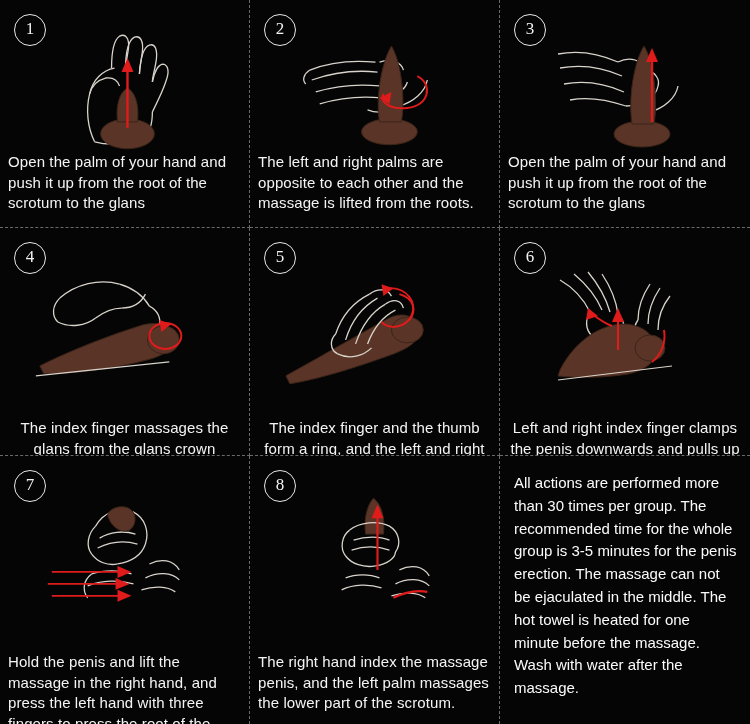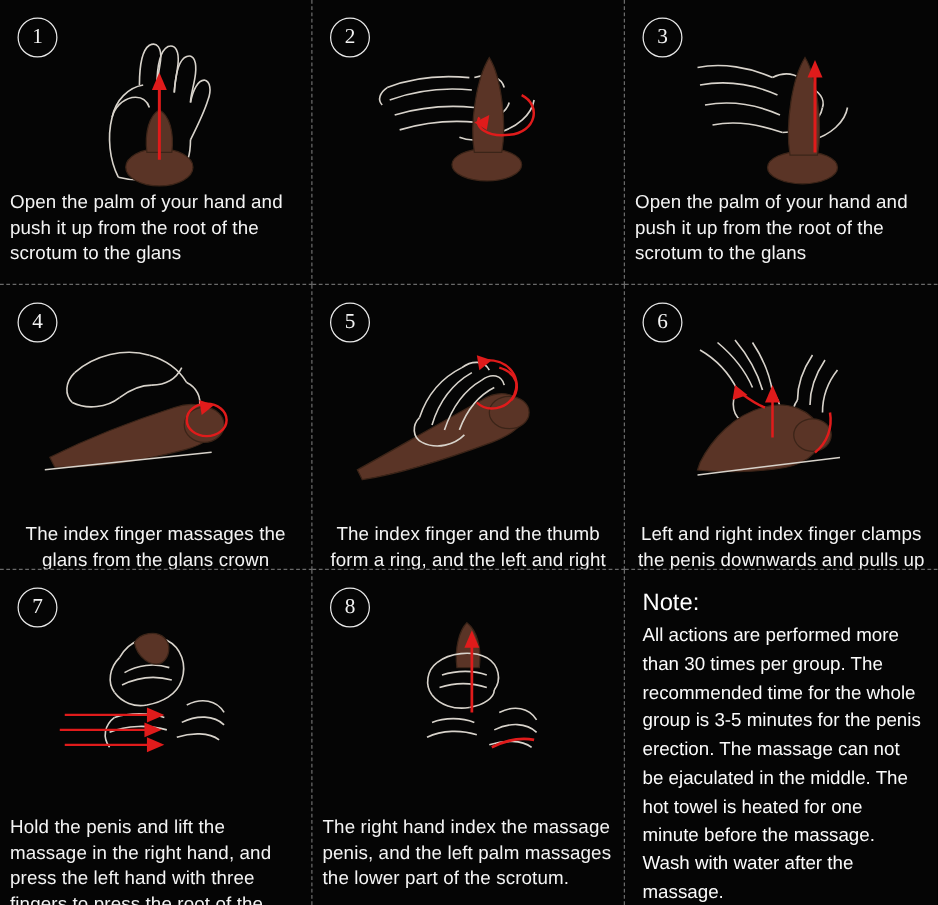--- a/index.html
+++ b/index.html
@@ -143,20 +143,21 @@
         <g fill="#5a3426" stroke="#3b2418" stroke-width="1">
           <ellipse cx="140" cy="122" rx="28" ry="13"></ellipse>
           <path d="M130 112 C126 88 132 52 142 36 C152 52 156 90 152 112 Z"></path>
         </g>
         <g stroke="#e01b1b" stroke-width="2" fill="none">
           <path d="M168 66 C184 74 180 96 158 98 C140 100 130 92 134 84"></path>
           <path d="M142 82 L130 88 L140 94 Z" fill="#e01b1b" stroke="none"></path>
         </g>
       </svg>
     </div>
+    <div class="caption">The left and right palms are opposite to each other and the massage is lifted from the roots.</div>
   </div>
 
   <div class="cell row1">
     <div class="num">3</div>
     <div class="art">
       <svg viewBox="0 0 250 140" xmlns="http://www.w3.org/2000/svg">
         <g fill="none" stroke="#d8d3cb" stroke-width="1.3">
           <path d="M58 44 C78 40 100 44 118 52"></path>
           <path d="M60 58 C82 54 104 58 122 66"></path>
           <path d="M64 74 C86 70 106 74 124 82"></path>
@@ -329,17 +330,16 @@
           <line x1="128" y1="92" x2="128" y2="34"></line>
           <path d="M128 26 L122 40 L134 40 Z" fill="#e01b1b" stroke="none"></path>
           <path d="M144 120 C156 114 168 112 178 114"></path>
         </g>
       </svg>
     </div>
     <div class="caption">The right hand index the massage penis, and the left palm massages the lower part of the scrotum.</div>
   </div>
 
   <div class="cell row3 note">
-    <div class="note-title">Note:</div>
     <div class="note-body">All actions are performed more than 30 times per group. The recommended time for the whole group is 3-5 minutes for the penis erection. The massage can not be ejaculated in the middle. The hot towel is heated for one minute before the massage. Wash with water after the massage.</div>
   </div>
 
 </div>
 
 </body></html>

